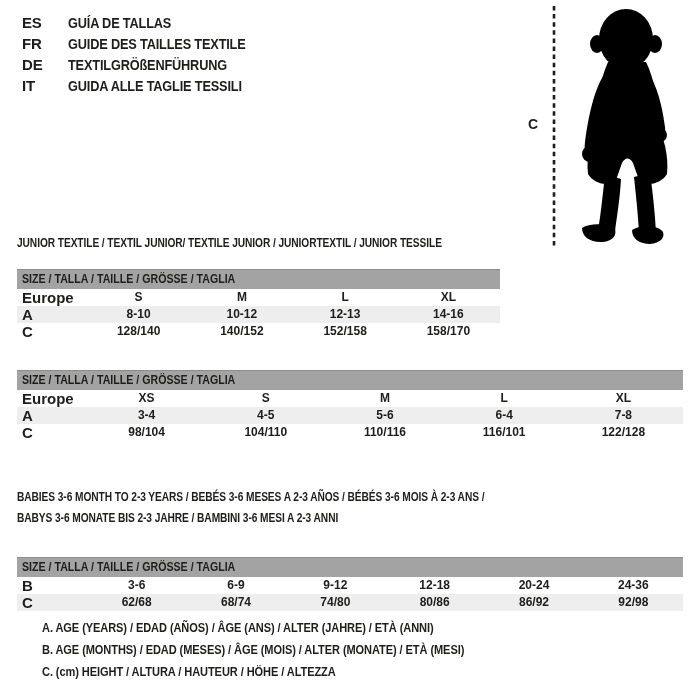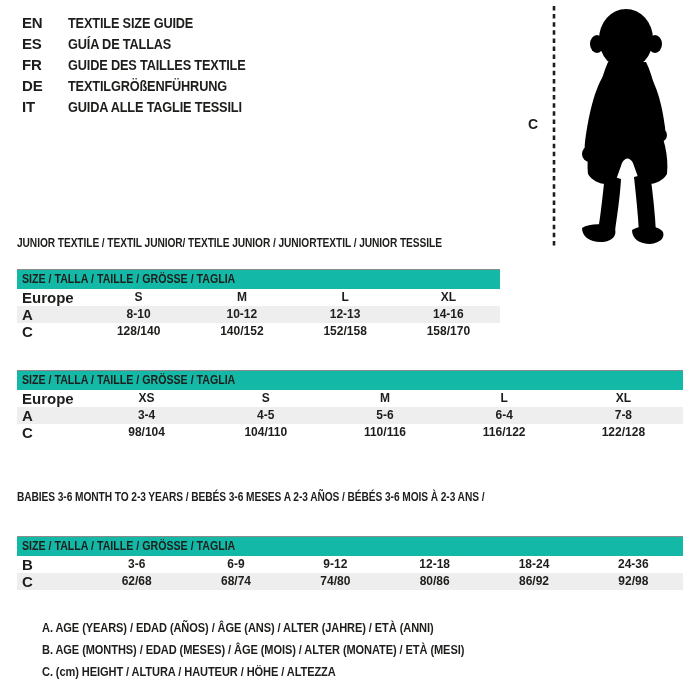--- a/index.html
+++ b/index.html
@@ -31,21 +31,21 @@
   .sec1 { top:236px; width:483px; }
   .sec2 { top:370px; width:666px; }
   .sec3 { top:487px; width:666px; }
   .sec-title { font-size:12px; font-weight:bold; line-height:14px; margin-bottom:19px; letter-spacing:-0.1px; }
   .sec-title-2line { line-height:21px; margin-bottom:28px; }
   .sec-title-2line .line { display:block; height:21px; }
   .sub-a { font-size:9px; vertical-align:-2px; }
   
   table { width:100%; border-collapse:collapse; table-layout:fixed; border-top:1px solid #8c8c8c; }
   thead th {
-    background:#14b8a6;
+    background:#a3a3a3;
     text-align:left;
     font-size:12.5px;
     font-weight:bold;
     height:19px;
     padding:1px 0 1px 5px;
     margin-left:20px;
   }
   tbody tr { height:17px; }
   tbody tr:nth-child(even) { background:#eeeeee; }
   tbody td { font-size:12px; font-weight:bold; text-align:center; padding:0; }
@@ -53,24 +53,20 @@
   col.label-col { width:70px; }
   
   .notes { position:absolute; left:17px; top:620px; }
   .note-line { font-size:13px; font-weight:bold; height:22px; letter-spacing:-0.1px;margin-left:25px; }
 </style>
 </head>
 <body>
 
 <div class="lang-block">
   <div class="lang-row">
-    <span class="lang-code">EN</span>
-    <span class="condensed">TEXTILE SIZE GUIDE</span>
-  </div>
-  <div class="lang-row">
     <span class="lang-code">ES</span>
     <span class="condensed">GUÍA DE TALLAS</span>
   </div>
   <div class="lang-row">
     <span class="lang-code">FR</span>
     <span class="condensed">GUIDE DES TAILLES TEXTILE</span>
   </div>
   <div class="lang-row">
     <span class="lang-code">DE</span>
     <span class="condensed">TEXTILGRÖßENFÜHRUNG</span>
@@ -186,30 +182,31 @@
         <td>4-5</td>
         <td>5-6</td>
         <td>6-4</td>
         <td>7-8</td>
       </tr>
       <tr>
         <td class="row-label">C</td>
         <td>98/104</td>
         <td>104/110</td>
         <td>110/116</td>
-        <td>116/122</td>
+        <td>116/101</td>
         <td>122/128</td>
       </tr>
     </tbody>
   </table>
 </div>
 
 <div class="sec sec3">
   <div class="sec-title sec-title-2line">
     <span class="line"><span class="condensed">BABIES 3-6 MONTH TO 2-3 YEARS / BEBÉS 3-6 MESES A 2-3 AÑOS / BÉBÉS 3-6 MOIS À 2-3 ANS /</span></span>
+    <span class="line"><span class="condensed">BABYS 3-6 MONATE BIS 2-3 JAHRE / BAMBINI 3-6 MESI A 2-3 ANNI</span></span>
   </div>
   <table>
     <colgroup>
         <col class="label-col">
         <col>
         <col>
         <col>
         <col>
         <col>
         <col>
@@ -219,21 +216,21 @@
         <th colspan="7"><span class="condensed">SIZE / TALLA / TAILLE / GRÖSSE / TAGLIA</span></th>
       </tr>
     </thead>
     <tbody>
       <tr>
         <td class="row-label">B</td>
         <td>3-6</td>
         <td>6-9</td>
         <td>9-12</td>
         <td>12-18</td>
-        <td>18-24</td>
+        <td>20-24</td>
         <td>24-36</td>
       </tr>
       <tr>
         <td class="row-label">C</td>
         <td>62/68</td>
         <td>68/74</td>
         <td>74/80</td>
         <td>80/86</td>
         <td>86/92</td>
         <td>92/98</td>

